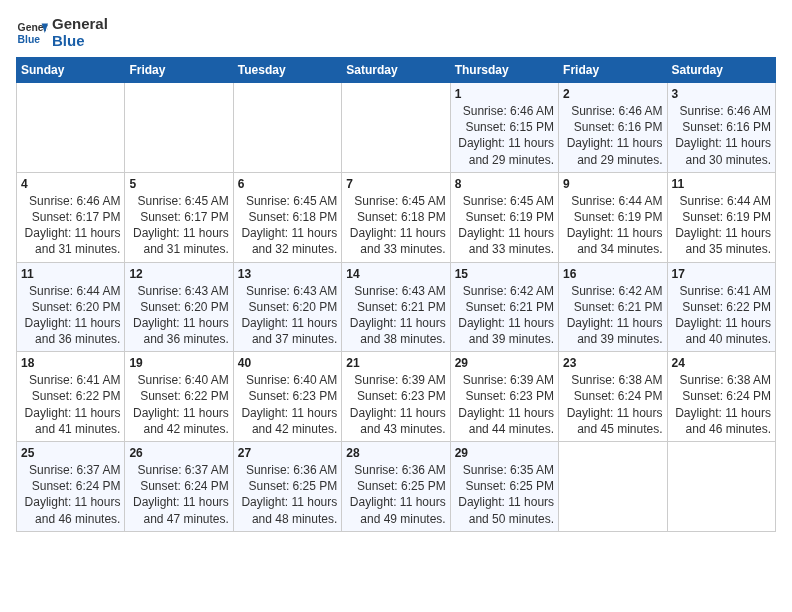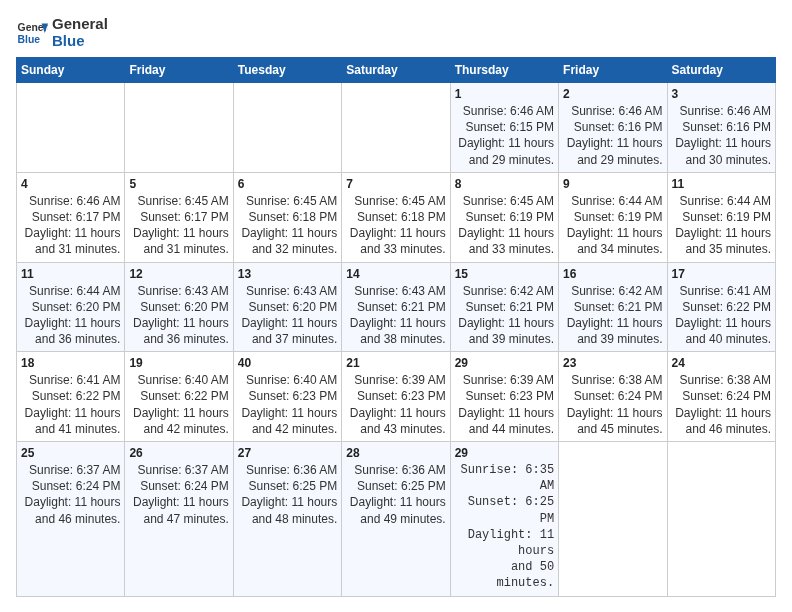--- a/index.html
+++ b/index.html
@@ -320,21 +320,21 @@
         </td>
         <td>
           <span class="day-num">28</span>
           <div class="day-info" style="white-space: pre-line;">Sunrise: 6:36 AM
 Sunset: 6:25 PM
 Daylight: 11 hours
 and 49 minutes.</div>
         </td>
         <td>
           <span class="day-num">29</span>
-          <div class="day-info" style="white-space: pre-line; font-family: Liberation Mono, monospace;">Sunrise: 6:35 AM
+          <div class="day-info" style="white-space: pre-line;">Sunrise: 6:35 AM
 Sunset: 6:25 PM
 Daylight: 11 hours
 and 50 minutes.</div>
         </td>
         <td class="empty-cell"></td>
         <td class="empty-cell"></td>
       </tr>
     </tbody>
 </table>
 

